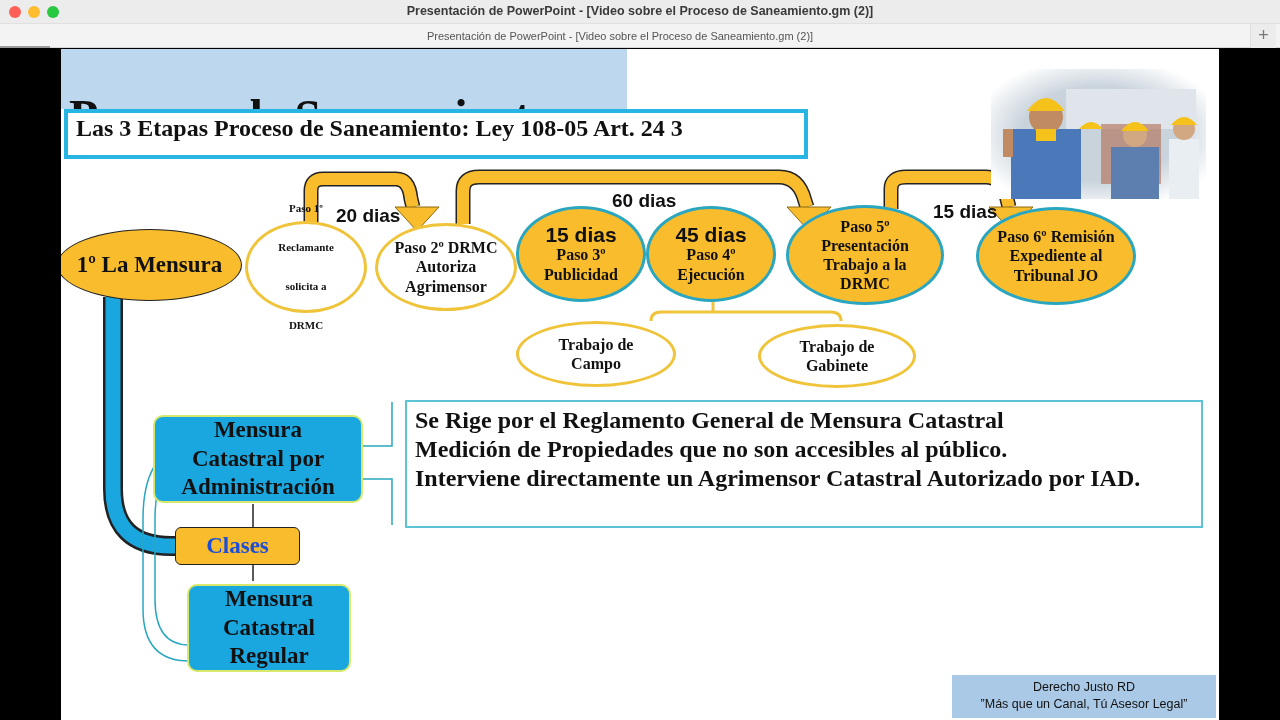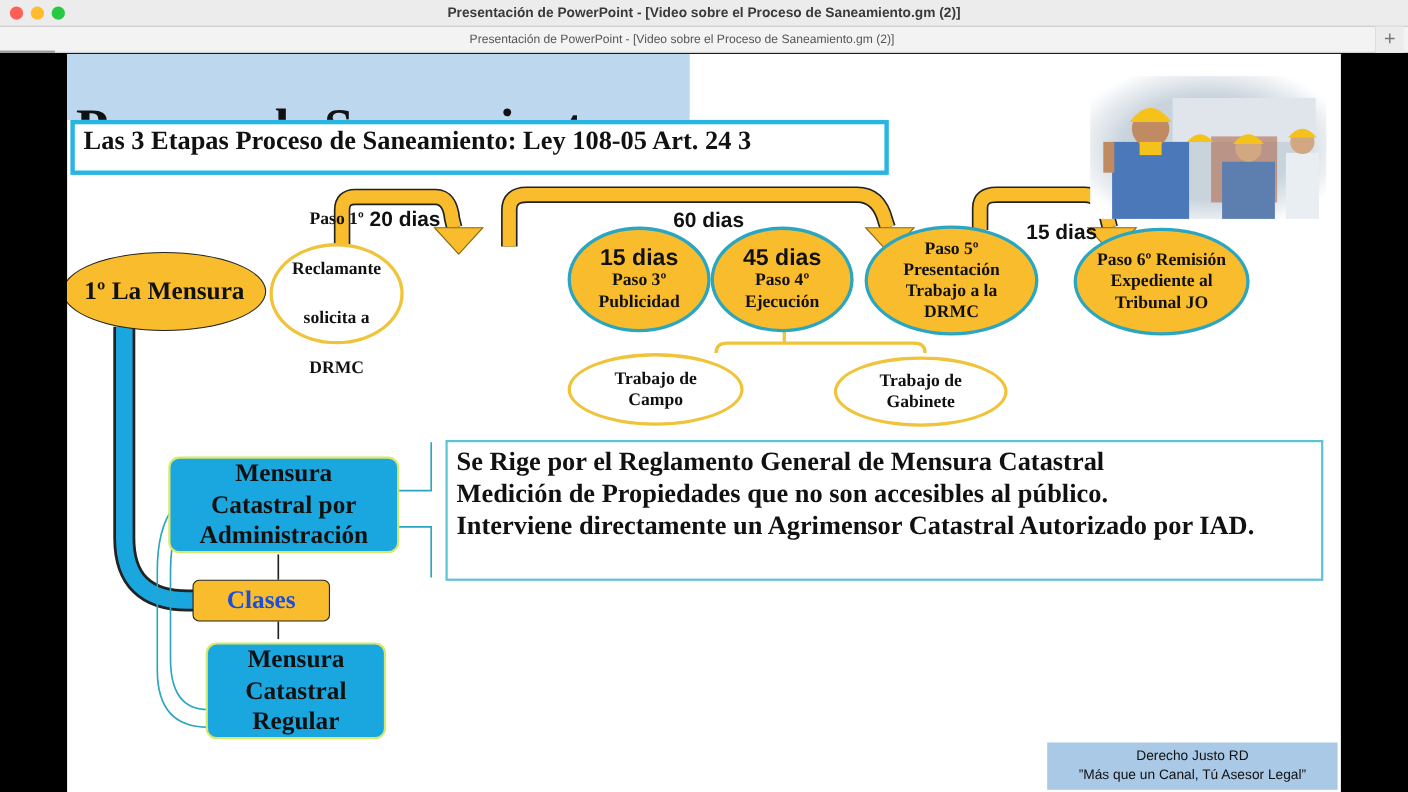--- a/index.html
+++ b/index.html
@@ -125,31 +125,36 @@
       <circle cx="193" cy="60" r="11" fill="#d2a883"></circle>
       <path d="M180 56 Q193 40 206 56 Z" fill="#f5c21c"></path>
 
       <path d="M88 60 Q100 46 112 60 Z" fill="#f5c21c"></path>
     </svg>
 
     <div class="ellipse e-orange-black" style="left:-4px; top:180px; width:185px; height:72px; font-size:23px;">
       <span>1º La Mensura</span>
     </div>
 
-    <div class="dias-label" style="left:275px; top:140px;text-align:right;">20 dias</div>
+    <div class="dias-label" style="left:275px; top:156px;text-align:right;">20 dias</div>
     <div class="dias-label" style="left:551px; top:141px;">60 dias</div>
     <div class="dias-label" style="left:872px; top:152px;">15 dias</div>
 
-    <div class="ellipse e-yellow-outline" style="left:184px; top:172px; width:122px; height:92px; font-size:16px;gap:26px;">
+    <div class="ellipse e-yellow-outline" style="left:184px; top:172px; width:122px; height:92px; font-size:11px;gap:26px;">
       <span>Paso 1º</span>
       <span>Reclamante</span>
       <span>solicita a</span>
       <span>DRMC</span>
     </div>
 
+    <div class="ellipse e-yellow-outline" style="left:314px; top:174px; width:142px; height:88px; font-size:16px;">
+      <span>Paso 2º  DRMC</span>
+      <span>Autoriza</span>
+      <span>Agrimensor</span>
+    </div>
 
     <div class="ellipse e-orange-teal" style="left:455px; top:157px; width:130px; height:96px; font-size:16px;">
       <span class="dias-big">15 dias</span>
       <span>Paso 3º</span>
       <span>Publicidad</span>
     </div>
 
     <div class="ellipse e-orange-teal" style="left:585px; top:157px; width:130px; height:96px; font-size:16px;">
       <span class="dias-big">45 dias</span>
       <span>Paso 4º</span>

